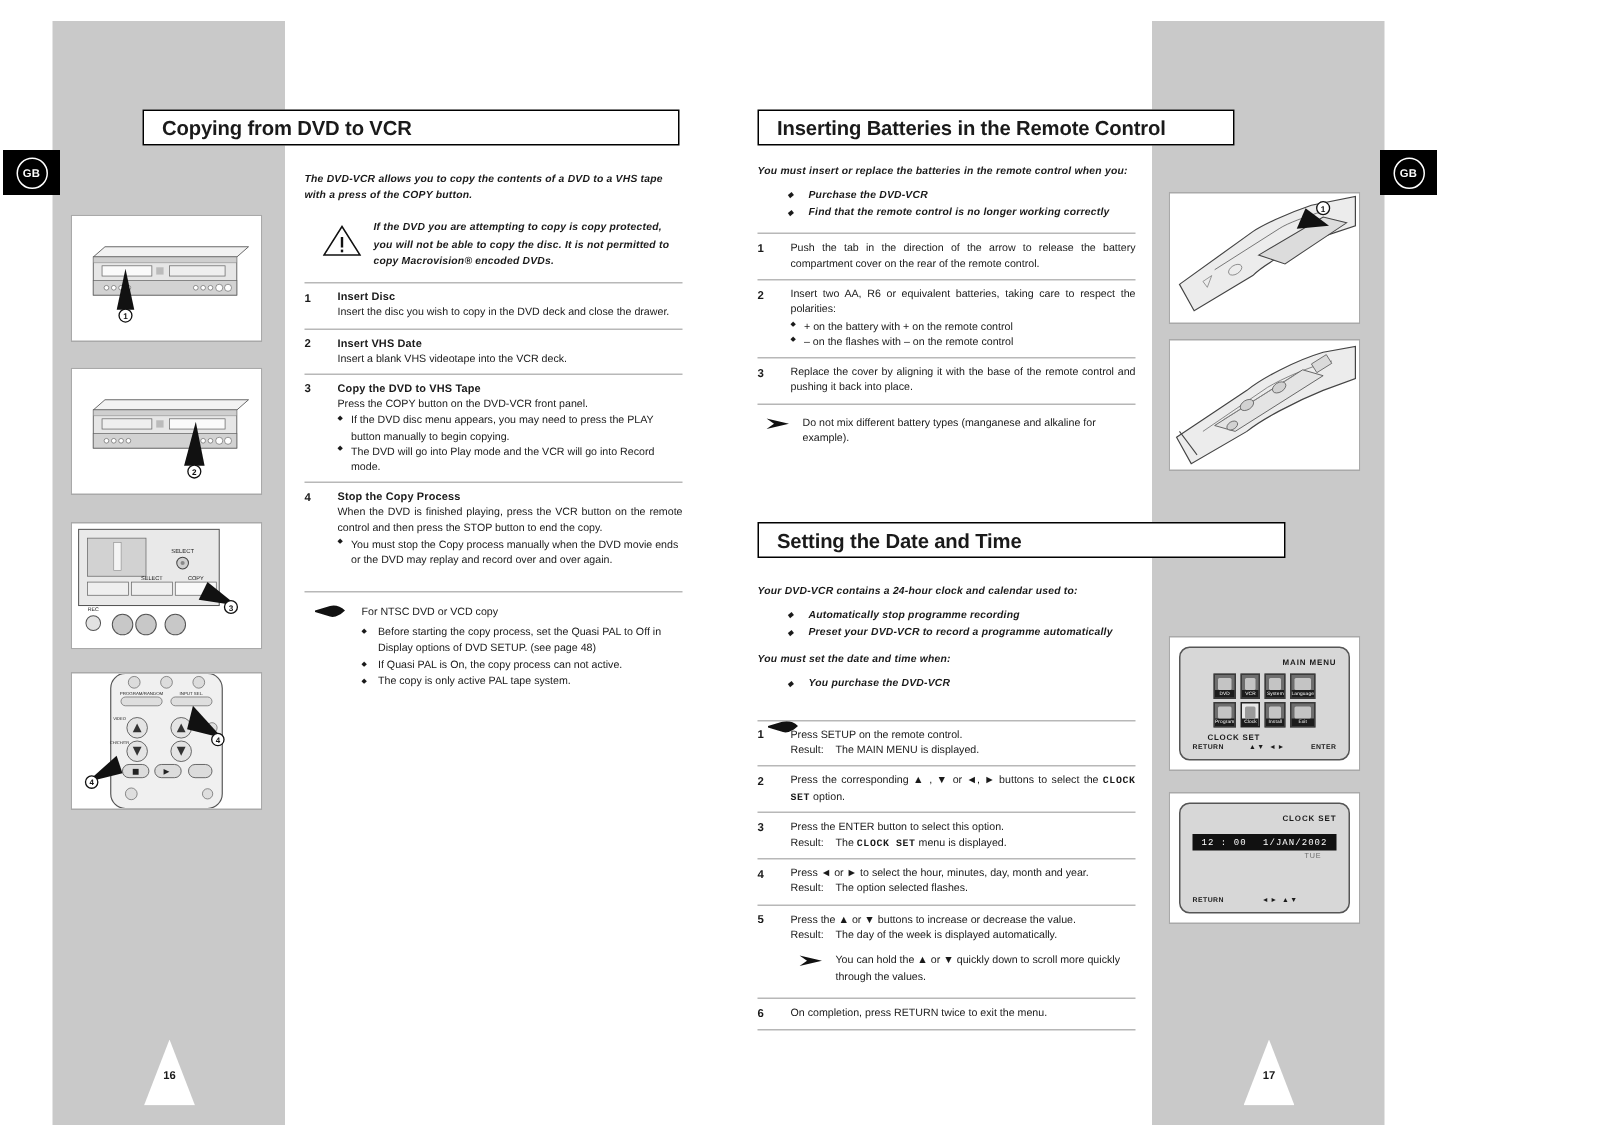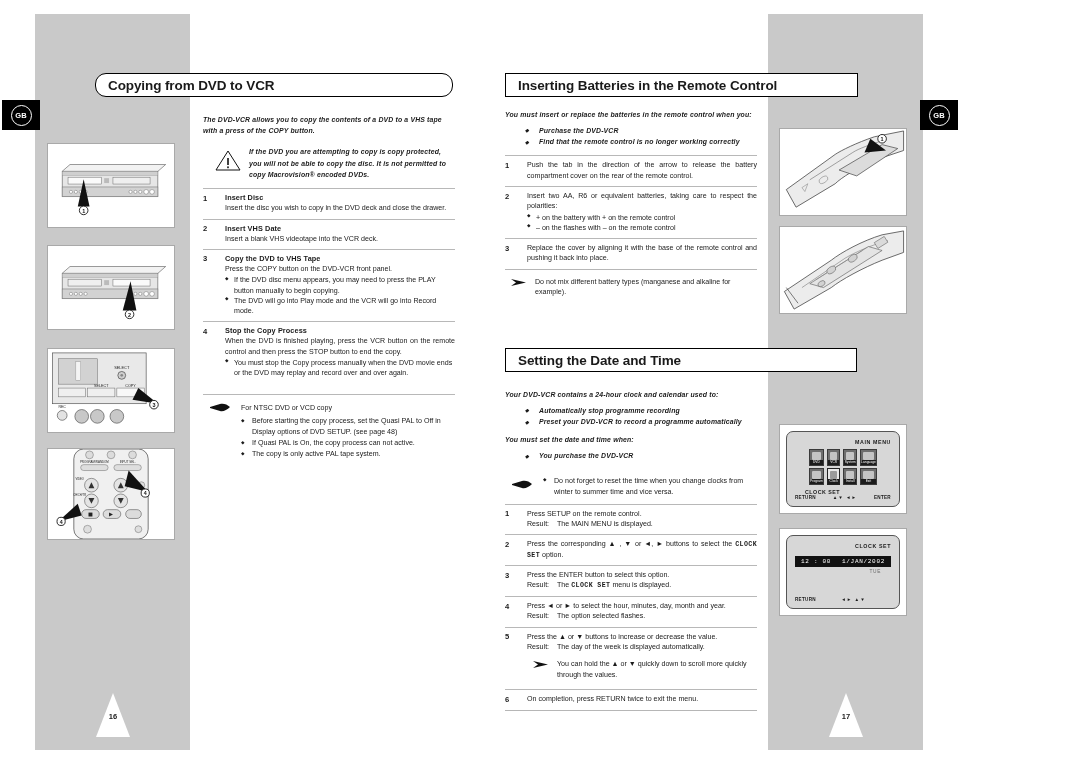--- a/index.html
+++ b/index.html
@@ -51,22 +51,22 @@
     border: 1.2px solid #000;
     background: #fff;
     display: flex;
     align-items: center;
     padding-left: 12px;
     box-sizing: border-box;
     font-size: 13.5px;
     font-weight: bold;
     letter-spacing: -0.1px;
   }
-  #title-copy     { left: 95px;  top: 73px;  width: 358px; height: 24px; border-radius: 11px; }
-  #title-batt     { left: 505px; top: 73px;  width: 353px; height: 24px; }
+  #title-copy     { left: 95px;  top: 73px;  width: 358px; height: 24px; }
+  #title-batt     { left: 505px; top: 73px;  width: 318px; height: 24px; }
   #title-datetime { left: 505px; top: 348px; width: 352px; height: 24px; }
 
   
   .col { position: absolute; box-sizing: border-box; }
   #col-left  { left: 203px; top: 115px; width: 252px; }
   #col-right { left: 505px; top: 110px; width: 252px; }
   #col-right2{ left: 505px; top: 390px; width: 252px; }
 
   .intro {
     font-style: italic;
@@ -614,23 +614,20 @@
 
     <p class="intro tight">You must set the date and time when:</p>
     <ul class="bullets-i">
       <li>You purchase the DVD-VCR</li>
     </ul>
 
     <div class="hand-note nobord">
       <svg class="hand-glyph" viewBox="0 0 22 11">
         <path d="M1,5 L11,2 C14,1 18,2 21,5 C18,8 14,10 11,9 L1,6 Z" fill="#111"></path>
       </svg>
-      <ul>
-        <li>Do not forget to reset the time when you change clocks from winter to summer time and vice versa.</li>
-      </ul>
     </div>
 
     <div class="steps" style="margin-top:6px;">
 
       <div class="step">
         <div class="num">1</div>
         <div class="body">
           <p class="tx">Press SETUP on the remote control.</p>
           <p class="result-line">
             <span class="rlab">Result:</span><span>The MAIN MENU is displayed.</span>

